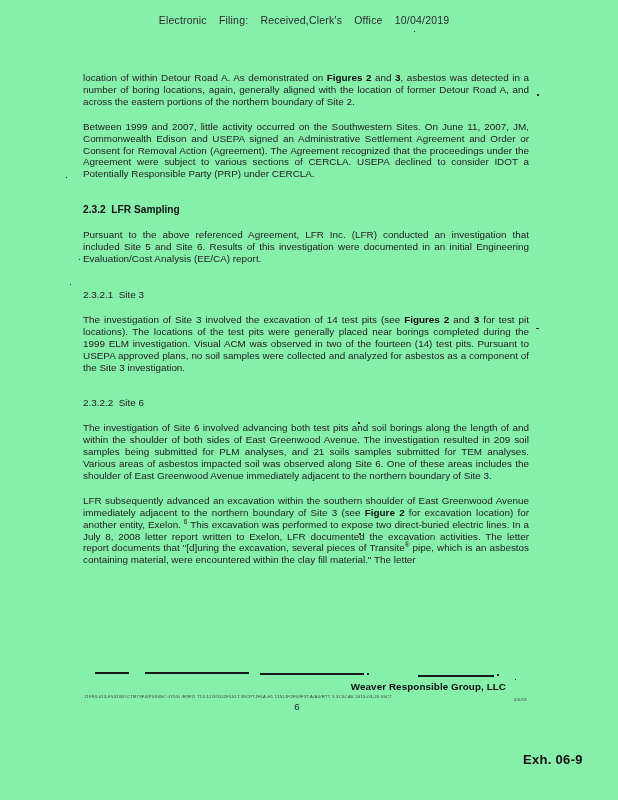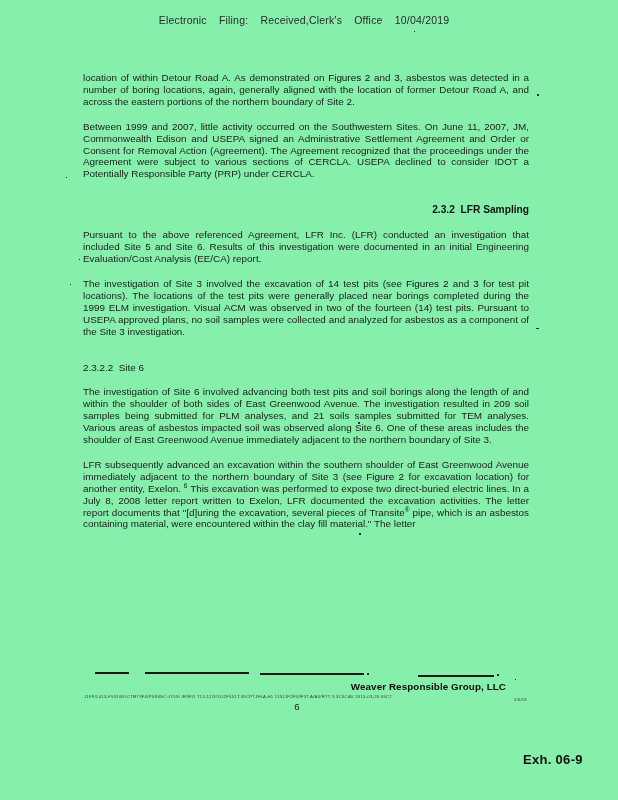--- a/index.html
+++ b/index.html
@@ -14,23 +14,23 @@
     position:absolute;top:14px;left:70px;width:468px;
     text-align:center;font-size:10.5px;color:#2a2a2a;
     word-spacing:9px;letter-spacing:.2px;white-space:nowrap;
   }
 
   .content{
     position:absolute;top:72px;left:83px;width:446px;
     font-size:9.9px;line-height:11.9px;color:#1c1c1c;
   }
   .content .p{margin:0 0 13px 0;text-align:justify;}
-  .content .h{margin:24px 0 13px 0;font-weight:bold;font-size:10.2px;line-height:12px;color:#111;text-align:right;}
+  .content .h{margin:24px 0 13px 0;font-weight:bold;font-size:10.2px;line-height:12px;color:#111;}
   .content .h2{margin:24px 0 13px 0;font-weight:normal;font-size:9.9px;line-height:11.9px;}
-  .content .bold{font-weight:normal;color:#0e0e0e;}
+  .content .bold{font-weight:bold;color:#0e0e0e;}
   .content sup{font-size:6.5px;line-height:0;vertical-align:super;}
 
   .rule{position:absolute;height:2px;background:#1a1a1a;}
   .rule1{top:672px;left:95px;width:34px;}
   .rule2{top:672px;left:145px;width:104px;}
   .rule3{top:673px;left:260px;width:104px;}
   .rule4{top:675px;left:418px;width:76px;}
 
   .firm{
     position:absolute;top:681px;right:112px;
@@ -61,20 +61,21 @@
 
 <div class="page">
 
   <div class="filing-header">Electronic Filing: Received,Clerk's Office 10/04/2019</div>
 
   <div class="content" id="doc-content">
       <div class="p"><span>location of within Detour Road A.  As demonstrated on </span><span class="bold">Figures 2</span><span> and </span><span class="bold">3</span><span>, asbestos was detected in a number of boring locations, again, generally aligned with the location of former Detour Road A, and across the eastern portions of the northern boundary of Site 2.</span></div>
       <div class="p"><span>Between 1999 and 2007, little activity occurred on the Southwestern Sites.  On June 11, 2007, JM, Commonwealth Edison and USEPA signed an Administrative Settlement Agreement and Order or Consent for Removal Action (Agreement).  The Agreement recognized that the proceedings under the Agreement were subject to various sections of CERCLA.  USEPA declined to consider IDOT a Potentially Responsible Party (PRP) under CERCLA.</span></div>
       <div class="h"><span>2.3.2 &nbsp;LFR Sampling</span></div>
       <div class="p"><span>Pursuant to the above referenced Agreement, LFR Inc. (LFR) conducted an investigation that included Site 5 and Site 6.  Results of this investigation were documented in an initial Engineering Evaluation/Cost Analysis (EE/CA) report.</span></div>
+      <div class="h2"><span>2.3.2.1 &nbsp;Site 3</span></div>
       <div class="p"><span>The investigation of Site 3 involved the excavation of 14 test pits (see </span><span class="bold">Figures 2</span><span> and </span><span class="bold">3</span><span> for test pit locations).  The locations of the test pits were generally placed near borings completed during the 1999 ELM investigation.  Visual ACM was observed in two of the fourteen (14) test pits.  Pursuant to USEPA approved plans, no soil samples were collected and analyzed for asbestos as a component of the Site 3 investigation.</span></div>
       <div class="h2"><span>2.3.2.2 &nbsp;Site 6</span></div>
       <div class="p"><span>The investigation of Site 6 involved advancing both test pits and soil borings along the length of and within the shoulder of both sides of East Greenwood Avenue.  The investigation resulted in 209 soil samples being submitted for PLM analyses, and 21 soils samples submitted for TEM analyses.  Various areas of asbestos impacted soil was observed along Site 6.  One of these areas includes the shoulder of East Greenwood Avenue immediately adjacent to the northern boundary of Site 3.</span></div>
       <div class="p"><span>LFR subsequently advanced an excavation within the southern shoulder of East Greenwood Avenue immediately adjacent to the northern boundary of Site 3 (see </span><span class="bold">Figure 2</span><span> for excavation location) for another entity, Exelon. </span><sup>6</sup><span>  This excavation was performed to expose two direct-buried electric lines.  In a July 8, 2008 letter report written to Exelon, LFR documented the excavation activities.  The letter report documents that "[d]uring the excavation, several pieces of Transite</span><sup>®</sup><span> pipe, which is an asbestos containing material, were encountered within the clay fill material."  The letter</span></div>
     </div>
 
   <div class="rule rule1"></div>
   <div class="rule rule2"></div>
   <div class="rule rule3"></div>
   <div class="rule rule4"></div>

